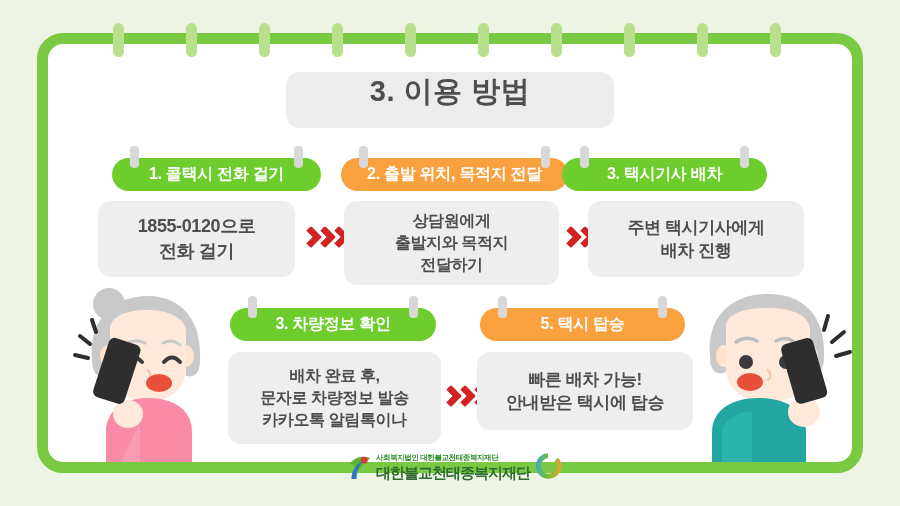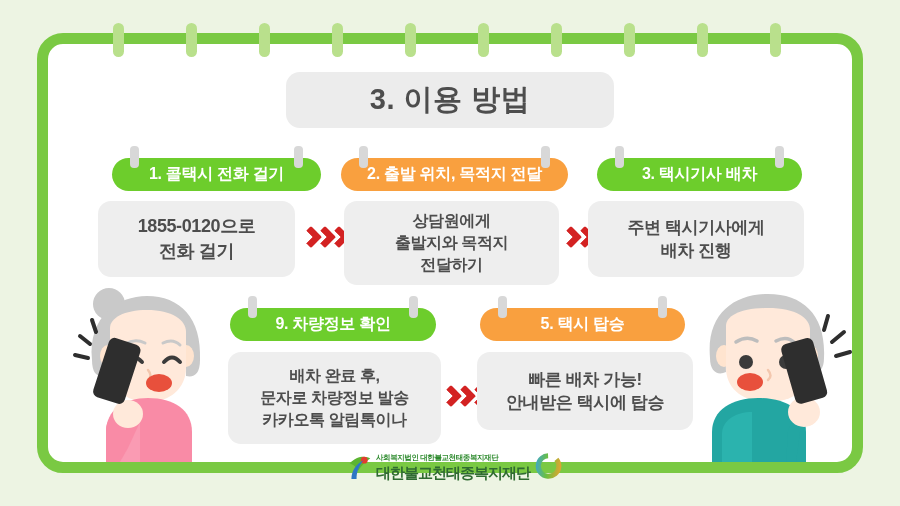--- a/index.html
+++ b/index.html
@@ -26,21 +26,21 @@
   .binding { position:absolute; top:23px; left:0; width:900px; height:34px; }
   .binding span {
     position:absolute; top:0; width:11px; height:34px;
     background:#b9e08c; border-radius:6px;
   }
 
   
   #title-plate {
     position:absolute; left:286px; top:72px; width:328px; height:56px;
     background:#ececec; border-radius:14px;
-    display:flex; align-items:center; justify-content:center;
+    display:flex; justify-content:center;
   }
   #title-plate .t {
     font-size:29px; font-weight:bold; color:#4d4d4d; letter-spacing:.5px;
   }
 
   
   .pill {
     position:absolute; height:33px; border-radius:17px;
     display:flex; align-items:center; justify-content:center;
     color:#ffffff; font-size:16px; font-weight:bold; letter-spacing:-.3px;text-align:center;
@@ -144,34 +144,34 @@
     <span class="ln">출발지와 목적지</span>
     <span class="ln">전달하기</span>
   </div>
 
   <div class="arrows" style="left:563px; top:226px;">
     <i class="chev"></i>
     <i class="chev"></i>
     <i class="chev"></i>
   </div>
 
-  <div class="pill green" style="left:597px; top:158px; width:205px;">
+  <div class="pill green" style="left:562px; top:158px; width:205px;">
     <i class="clip l"></i>
     <i class="clip r"></i>
     <span>3. 택시기사 배차</span>
   </div>
   <div class="card" style="left:588px; top:201px; width:216px; height:76px; font-size:17px;">
     <span class="ln">주변 택시기사에게</span>
     <span class="ln">배차 진행</span>
   </div>
 
   <div class="pill green" style="left:230px; top:308px; width:206px;">
     <i class="clip l"></i>
     <i class="clip r"></i>
-    <span>9. 차량정보 확인</span>
+    <span>3. 차량정보 확인</span>
   </div>
   <div class="card" style="left:228px; top:352px; width:213px; height:92px; font-size:16px;">
     <span class="ln">배차 완료 후,</span>
     <span class="ln">문자로 차량정보 발송</span>
     <span class="ln">카카오톡 알림톡이나</span>
   </div>
 
   <div class="arrows" style="left:443px; top:385px;">
     <i class="chev"></i>
     <i class="chev"></i>

